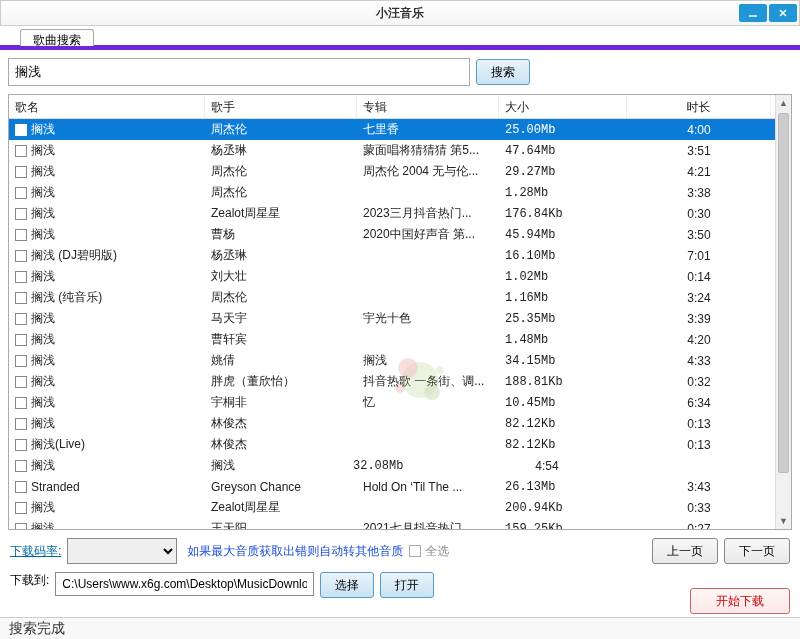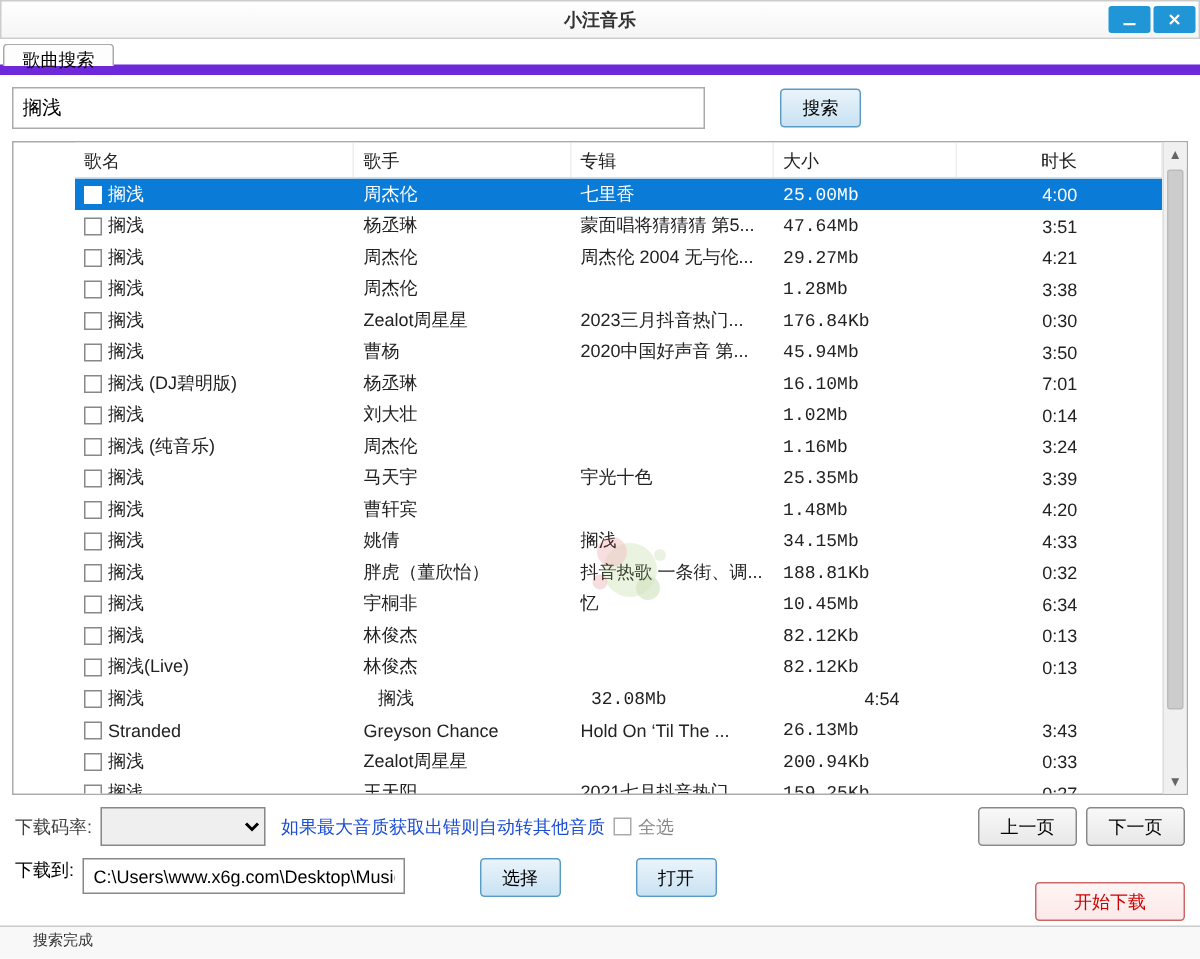--- a/index.html
+++ b/index.html
@@ -4,33 +4,33 @@
   <style>
     * { box-sizing: border-box; margin: 0; padding: 0; font-family: "Microsoft YaHei", Arial, sans-serif; }
     body { background: #fff; width: 800px; height: 639px; overflow: hidden; }
     
     .titlebar { height: 26px; background: linear-gradient(#fff, #f5f5f5); border: 1px solid #ccc; display: flex; align-items: center; position: relative; font-weight: bold; }
     .titlebar-title { flex: 1; text-align: center; font-size: 12px; color: #333; }
     .titlebar-btns { position: absolute; right: 0; display: flex; gap: 2px; padding-right: 2px; }
     .titlebar-btn { width: 28px; height: 18px; background: #2196d6; color: #fff; display: flex; align-items: center; justify-content: center; font-size: 12px; cursor: pointer; border-radius: 2px; }
     .titlebar-btn svg { width: 12px; height: 12px; }
     
-    .tab-strip { height: 22px; border-bottom: 7px solid #6d28d9; display: flex; padding-left: 2px; margin-top: 2px; }
+    .tab-strip { height: 22px; border-bottom: 5px solid #6d28d9; display: flex; padding-left: 20px; margin-top: 2px; }
     .tab { padding: 2px 12px; border: 1px solid #aaa; border-bottom: none; background: #fff; font-size: 12px; border-radius: 3px 3px 0 0; position: relative; top: 1px; background: #fdfdfd; }
     
     .main-area { padding: 8px; }
     .search-row { display: flex; gap: 6px; align-items: center; margin-bottom: 8px; }
     .search-input { flex: 1; max-width: 462px; height: 28px; border: 1px solid #aaa; padding: 0 6px; font-size: 13px; }
     
     .btn { height: 26px; padding: 0 14px; background: linear-gradient(#f8f8f8, #e8e8e8); border: 1px solid #888; border-radius: 3px; font-size: 12px; cursor: pointer; }
-    .btn-blue { background: linear-gradient(#eaf4fb, #c8e2f2); border-color: #5a9bc4; margin-left: 44px; }
+    .btn-blue { background: linear-gradient(#eaf4fb, #c8e2f2); border-color: #5a9bc4; }
     .btn-red { color: #c00; border-color: #c66; background: linear-gradient(#fef5f5, #fce8e8); margin-top: 16px; }
     
     .table-wrap { border: 1px solid #aaa; height: 436px; display: flex; }
-    .table-area { flex: 1; overflow: hidden; margin-left: 41px; }
+    .table-area { flex: 1; overflow: hidden; }
     .table-header { display: flex; background: #fff; border-bottom: 1px solid #ddd; height: 24px; }
     .th { font-size: 12px; padding: 4px 6px; border-right: 1px solid #eee; color: #222; }
     .col-name { width: 196px; }
     .col-artist { width: 152px; }
     .col-album { width: 142px; }
     .col-size { width: 128px; text-align: left; }
     .col-time { width: 144px; text-align: center; }
     
     .rows { overflow-y: hidden; }
     .row { display: flex; height: 21px; align-items: center; font-size: 12px; color: #222; }
@@ -43,31 +43,31 @@
     .td-time { width: 144px; text-align: center; }
     .chk { width: 12px; height: 12px; border: 1px solid #888; background: #fff; flex-shrink: 0; }
     .row.selected .chk { border-color: #fff; }
     
     .scrollbar { width: 16px; background: #f0f0f0; border-left: 1px solid #ddd; position: relative; }
     .scroll-thumb { position: absolute; top: 18px; left: 2px; right: 2px; height: 360px; background: #ccc; border: 1px solid #bbb; border-radius: 2px; }
     .scroll-btn { height: 16px; background: #f0f0f0; display: flex; align-items: center; justify-content: center; font-size: 9px; color: #666; }
     .scroll-btn.down { position: absolute; bottom: 0; left: 0; right: 0; }
     
     .bottom-row1 { display: flex; align-items: center; gap: 6px; padding: 8px 2px 4px; font-size: 12px; }
-    .bottom-row1 .label { color: #404040; }
+    .bottom-row1 .label { color: #0369a1; text-decoration: underline; }
     .select-bitrate { width: 110px; height: 22px; border: 1px solid #888; font-size: 12px; padding: 12px 4px; }
     .hint { color: #1a4cd6; font-size: 12px; margin-left: 4px; }
     .spacer { flex: 1; }
     .chk-all { display: flex; align-items: center; gap: 4px; color: #888; }
     .chk-small { width: 12px; height: 12px; border: 1px solid #aaa; }
     
     .bottom-row2 { display: flex; gap: 6px; padding: 4px 2px; font-size: 12px; }
     .path-input { flex: 1; max-width: 430px; height: 24px; border: 1px solid #888; padding: 0 6px; font-size: 12px; }
     
-    .statusbar { position: absolute; bottom: 0; left: 0; right: 0; height: 22px; border-top: 1px solid #ccc; padding: 2px 22px; font-size: 10px; color: #333; background: #f8f8f8; }
+    .statusbar { position: absolute; bottom: 0; left: 0; right: 0; height: 22px; border-top: 1px solid #ccc; padding: 2px 9px; font-size: 14px; color: #333; background: #f8f8f8; }
     
     .page-btns { display: flex; gap: 6px; padding-left: 25px; }
     
     .watermark { position: absolute; left: 370px; top: 340px; width: 100px; height: 80px; opacity: 0.35; pointer-events: none; }
   </style>
 </head>
 <body>
 
 <div class="titlebar">
   <div class="titlebar-title">小汪音乐</div>

